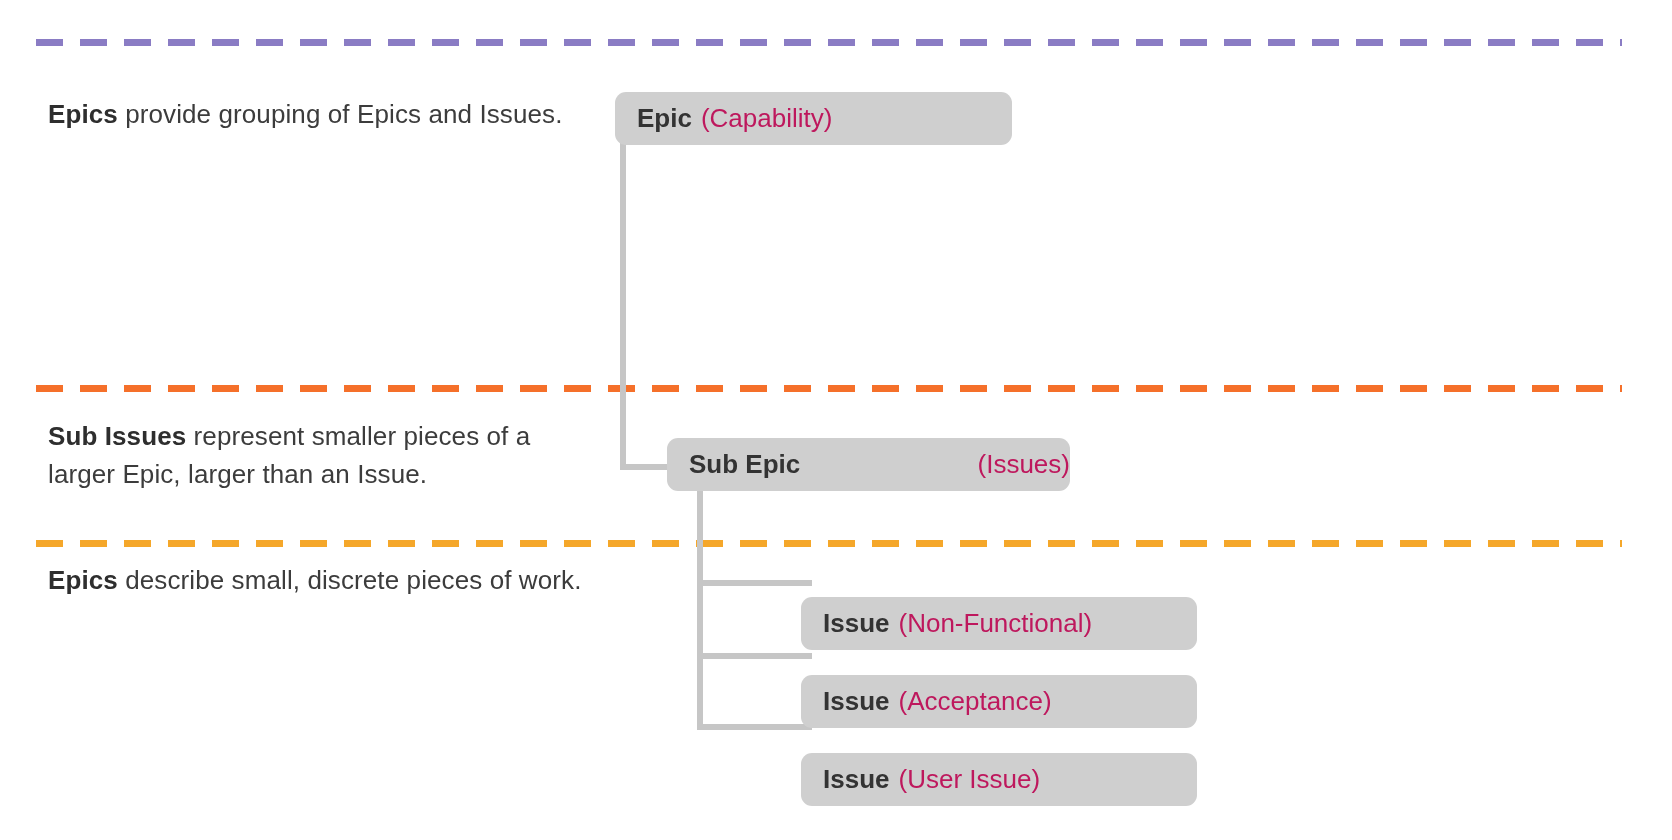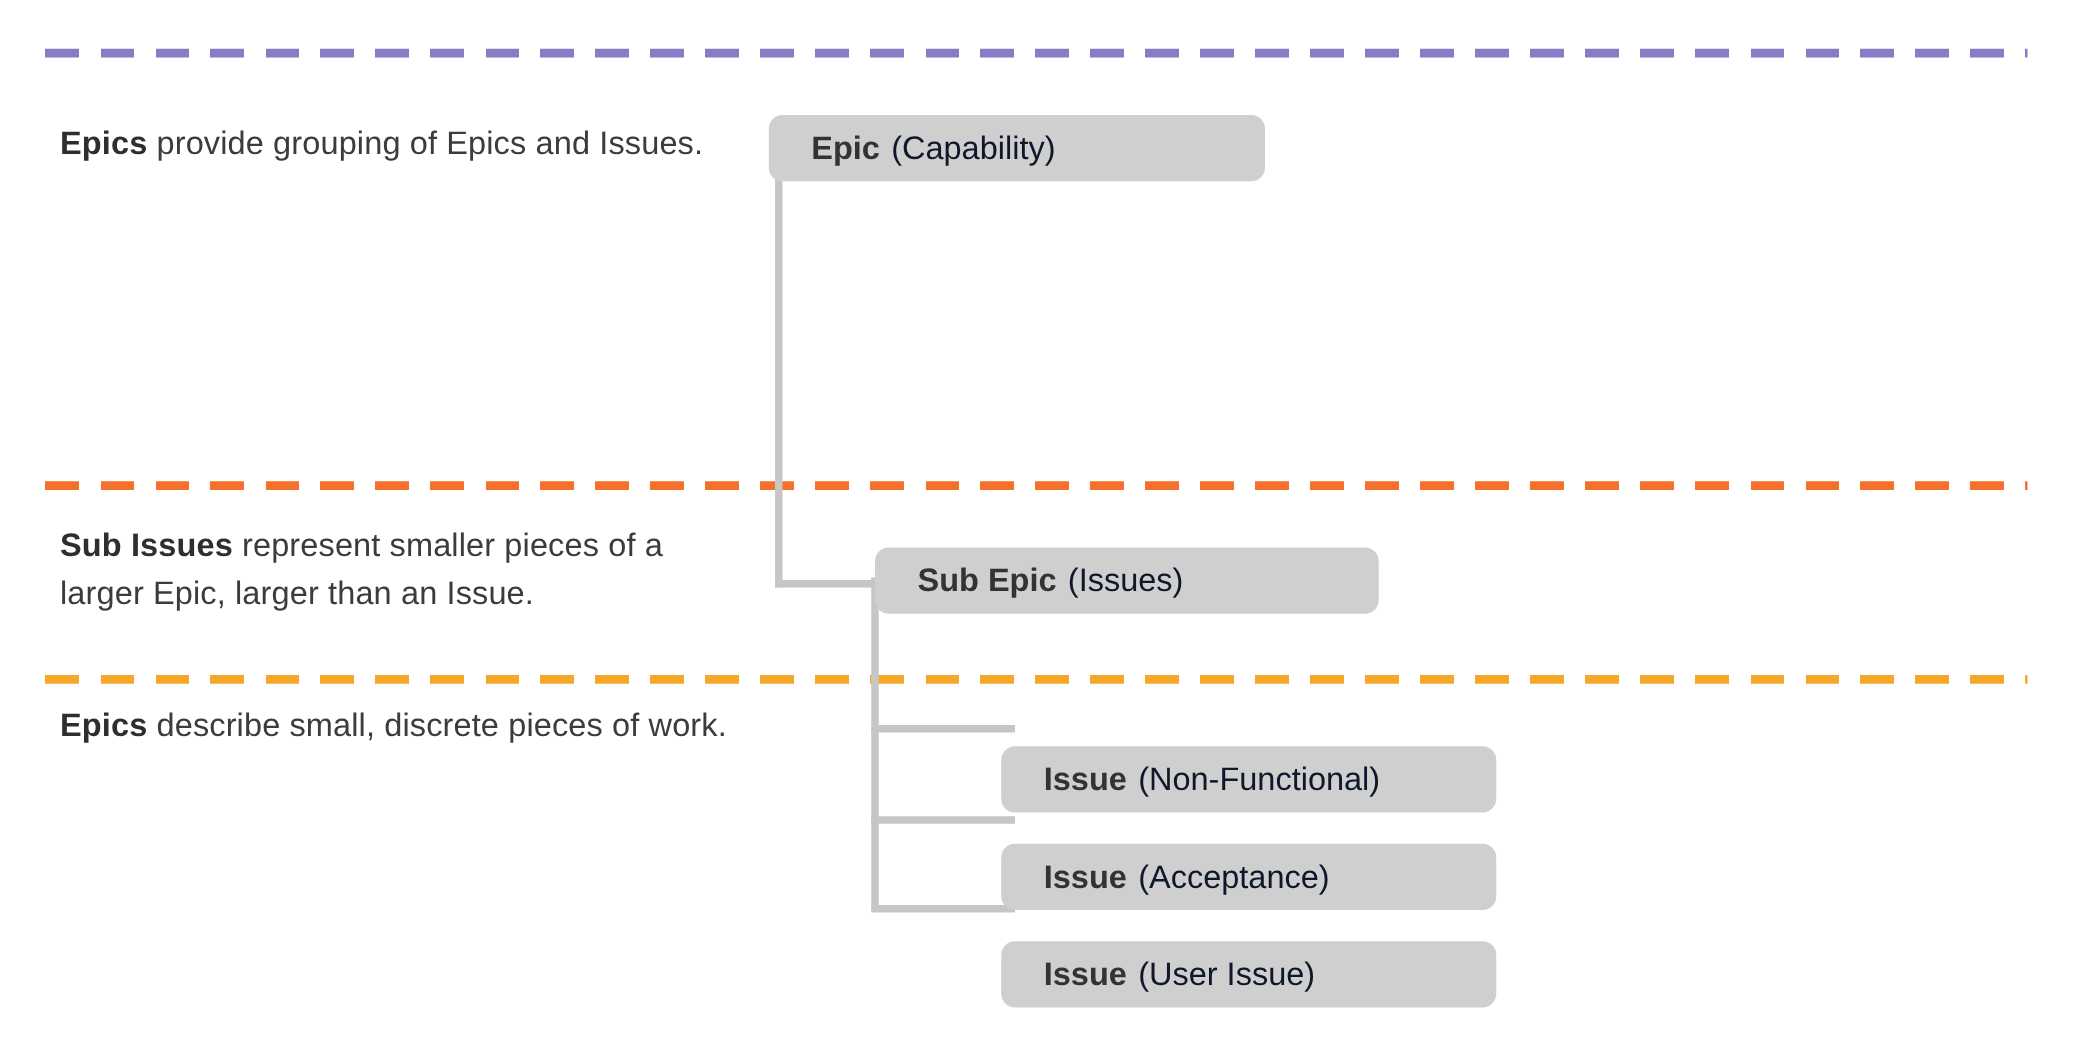--- a/index.html
+++ b/index.html
@@ -55,33 +55,33 @@
   }
 
   
   .node {
     position: absolute;
     background: #cfcfcf;
     border-radius: 11px;
     display: flex;
     align-items: center;
     box-sizing: border-box;
-    padding-left: 34px;
+    padding-left: 22px;
     color: #4a4a4a;
     font-size: 26px;
     white-space: nowrap;
   }
   .node .n-strong {
     font-weight: 700;
     color: #333333;
     margin-right: 9px;
   }
   .node .n-kind {
     font-weight: 400;
-    color: #0f172a;
+    color: #be185d;
   }
 
   
   .conn {
     position: absolute;
     background: #c6c6c6;
   }
   .conn-v { width: 6px; }
   .conn-h { height: 6px; }
 </style>
@@ -120,21 +120,21 @@
 
   <div class="conn conn-h" style="left:697px; top:580px; width:115px;"></div>
   <div class="conn conn-h" style="left:697px; top:653px; width:115px;"></div>
   <div class="conn conn-h" style="left:697px; top:724px; width:115px;"></div>
 
   <div class="node" style="left:615px; top:92px; width:397px; height:53px;">
     <span class="n-strong">Epic</span>
     <span class="n-kind">(Capability)</span>
   </div>
 
-  <div class="node" style="left:700px; top:438px; width:403px; height:53px;">
+  <div class="node" style="left:667px; top:438px; width:403px; height:53px;justify-content:space-between;">
     <span class="n-strong">Sub Epic</span>
     <span class="n-kind">(Issues)</span>
   </div>
 
   <div class="node" style="left:801px; top:597px; width:396px; height:53px;">
     <span class="n-strong">Issue</span>
     <span class="n-kind">(Non-Functional)</span>
   </div>
 
   <div class="node" style="left:801px; top:675px; width:396px; height:53px;">

